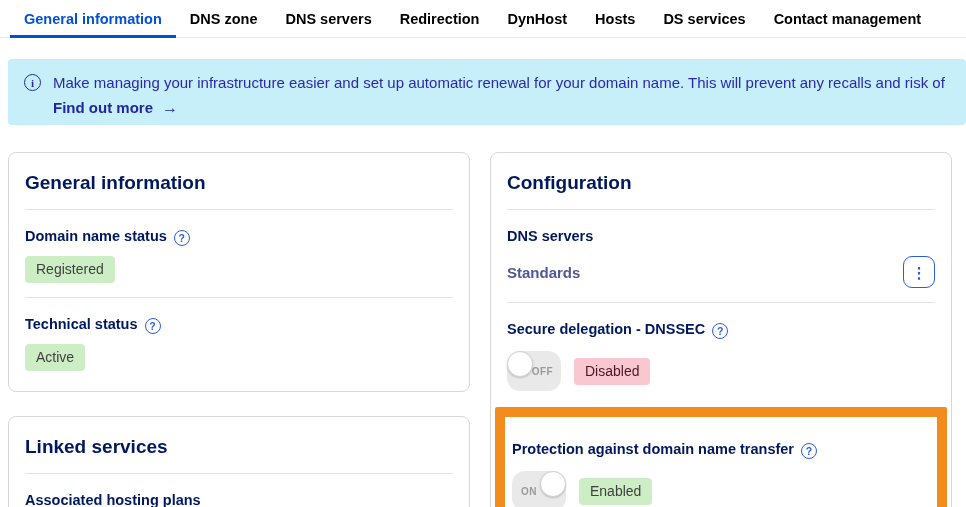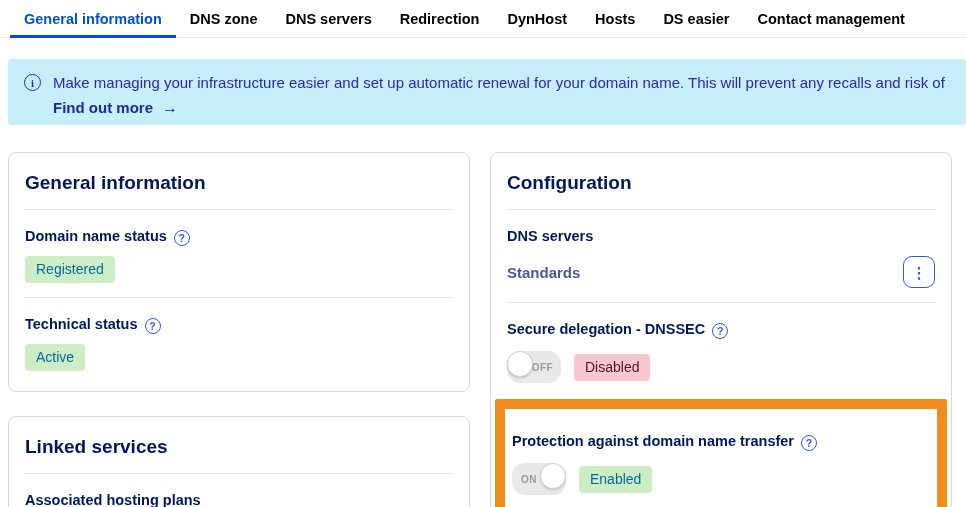--- a/index.html
+++ b/index.html
@@ -138,21 +138,21 @@
   }
 
   .badge {
     display: inline-block;
     margin-top: 10px;
     padding: 5px 11px;
     border-radius: 4px;
     font-size: 14px;
     line-height: 17px;
   }
-  .badge.green { background: #cdeec5; color: #0369a1; }
+  .badge.green { background: #cdeec5; color: #404040; }
   .badge.pink  { background: #f9c7cf; color: #4d1526; }
 
   
   .row { display: flex; align-items: center; }
   .row-between { justify-content: space-between; }
 
   .subvalue {
     font-size: 15px;
     font-weight: 600;
     color: #4e5896;
@@ -174,21 +174,21 @@
     color: #2b5ce0;
     font-size: 15px;
     font-weight: 700;
     line-height: 1;
     display: flex; align-items: center; justify-content: center;
     cursor: pointer;
     flex: 0 0 auto;
   }
 
   .toggle {
-    width: 54px; height: 32px;
+    width: 54px; height: 40px;
     border-radius: 13px;
     background: #e9e9e9;
     position: relative;
     cursor: pointer;
     flex: 0 0 auto;
     text-align: right;
   }
   .toggle .knob {
     position: absolute; top: 0;
     width: 26px; height: 26px;
@@ -229,21 +229,21 @@
 </head>
 <body>
 
 <nav class="tabs">
   <a class="tab active">General information</a>
   <a class="tab">DNS zone</a>
   <a class="tab">DNS servers</a>
   <a class="tab">Redirection</a>
   <a class="tab">DynHost</a>
   <a class="tab">Hosts</a>
-  <a class="tab">DS easier</a>
+  <a class="tab">DS services</a>
   <a class="tab">Contact management</a>
 </nav>
 
 <div class="banner">
   <span class="info-icon">i</span>
   <div class="banner-text">
     <div class="banner-message">Make managing your infrastructure easier and set up automatic renewal for your domain name. This will prevent any recalls and risk of unin</div>
     <a class="banner-link">
       <span>Find out more</span>
       <span class="arrow">→</span>

